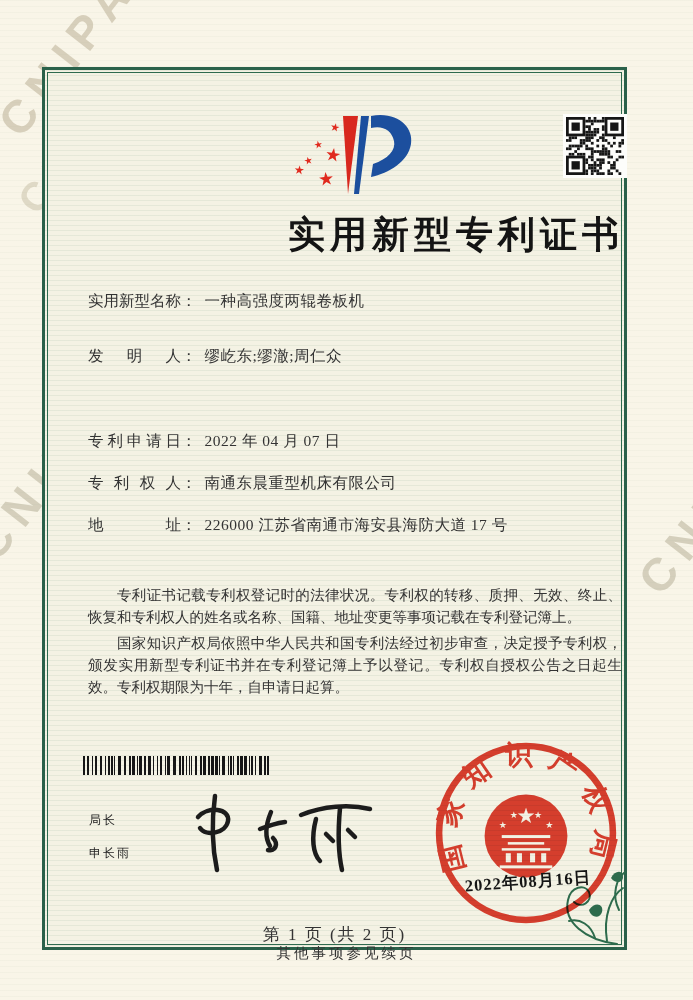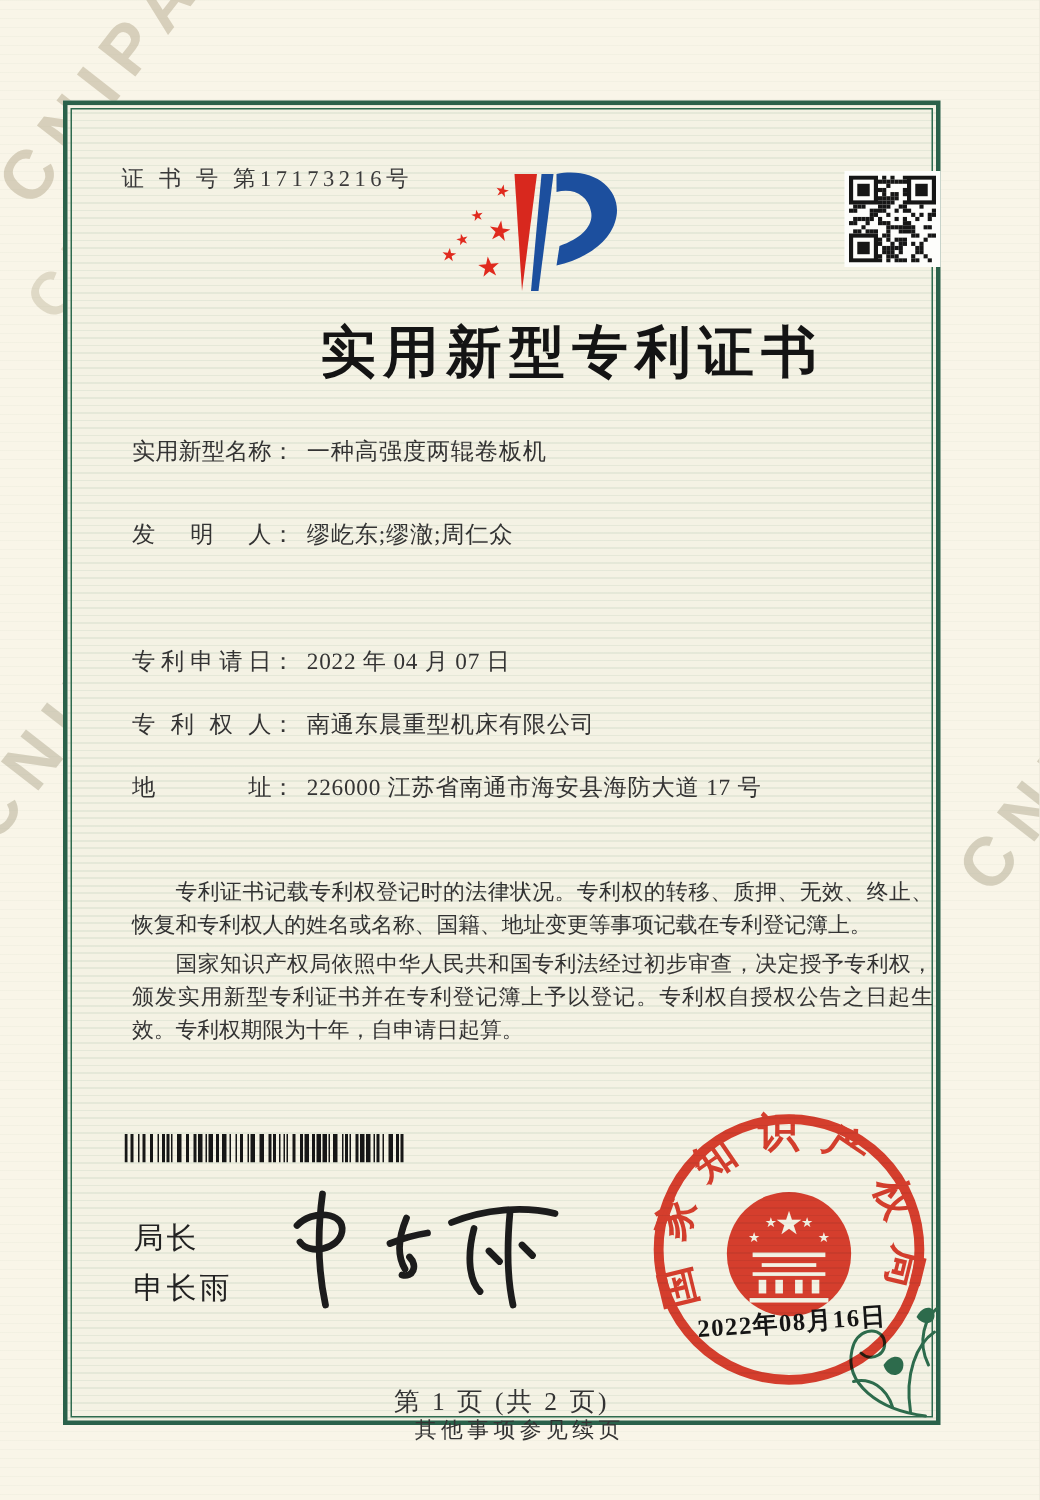--- a/index.html
+++ b/index.html
@@ -25,34 +25,34 @@
     z-index:2;
   }
   .frame::before{
     content:'';position:absolute;inset:2px;border:1px solid #2e6b4f;pointer-events:none;
   }
   .abs{position:absolute;}
   .cert-no{left:36px;top:40px;font-size:15px;letter-spacing:3px;color:#3a3a3a;z-index:5;}
   .logo{left:243px;top:34px;width:150px;height:95px;z-index:5;}
   .logo .star{position:absolute;color:#e02a1e;line-height:1;font-family:"DejaVu Sans",sans-serif;}
   .qr{left:518px;top:44px;width:64px;height:64px;background:#fdfdfb;padding:3px;box-sizing:border-box;z-index:5;}
-  .title{left:0;top:140px;width:100%;text-align:center;font-size:37px;font-weight:700;
-         letter-spacing:5px;color:#141414;z-index:5;margin-left:47px;}
+  .title{left:0;top:140px;width:100%;text-align:right;font-size:37px;font-weight:700;
+         letter-spacing:5px;color:#141414;z-index:5;}
   .frow{left:43px;font-size:15.5px;color:#333;z-index:5;white-space:nowrap;}
   .flabel{display:inline-block;width:93px;text-align:justify;text-align-last:justify;vertical-align:bottom;}
   .fcolon{display:inline-block;margin-right:8px;}
   .fval{letter-spacing:0.5px;text-align:right;}
   .grant{position:absolute;left:268px;top:0;white-space:nowrap;}
   .grant .flabel{width:80px;}
   .paras{left:43px;top:514px;width:534px;z-index:5;font-size:14.5px;line-height:22px;
          color:#333;text-align:justify;}
   .paras p{margin:0 0 4px 0;text-indent:2em;}
   .barcode{left:38px;top:686px;width:190px;height:19px;z-index:5;}
   .signer{left:44px;z-index:6;font-family:"Liberation Sans","DejaVu Sans",sans-serif;
-          font-size:20px;color:#222;letter-spacing:2px;}
+          font-size:12px;color:#222;letter-spacing:2px;}
   .sig{left:138px;top:720px;width:195px;height:88px;z-index:6;}
   .seal{left:386px;top:668px;width:190px;height:190px;z-index:6;opacity:0.93;mix-blend-mode:multiply;}
   .seal-date{left:390px;top:801px;width:186px;text-align:center;font-size:16.5px;font-weight:700;
              color:#151515;letter-spacing:1px;transform:rotate(-4deg);z-index:7;}
   .ornament{left:498px;top:778px;width:84px;height:100px;z-index:4;}
   .pagenum{left:0;top:853px;width:100%;text-align:center;font-size:17px;letter-spacing:2px;color:#333;z-index:5;}
   .note{position:absolute;left:0;top:944px;width:100%;text-align:center;font-size:14.5px;
         letter-spacing:3px;color:#333;z-index:5;}
 </style>
 </head>
@@ -62,21 +62,20 @@
 
   <span class="wm" style="left:-28px;top:28px;">CNIPA</span>
   <span class="wm" style="left:-6px;top:118px;font-size:40px;color:rgba(182,170,142,0.38);">CNIPA</span>
   <span class="wm" style="left:436px;top:300px;color:rgba(168,162,136,0.45);">CNIPA</span>
   <span class="wm" style="left:-52px;top:452px;color:rgba(168,162,136,0.45);">CNIPA</span>
   <span class="wm" style="left:612px;top:486px;color:rgba(168,162,136,0.45);">CNIPA</span>
   <span class="wm" style="left:318px;top:636px;color:rgba(168,162,136,0.25);">CNIPA</span>
 
   <div class="frame">
 
-    <div class="abs cert-no">证 书 号 第17173216号</div>
 
     <div class="abs logo">
       <span class="star" style="left:42px;top:18px;font-size:11px;transform:rotate(12deg);">★</span>
       <span class="star" style="left:26px;top:36px;font-size:10px;transform:rotate(-10deg);">★</span>
       <span class="star" style="left:37px;top:42px;font-size:18px;transform:rotate(8deg);">★</span>
       <span class="star" style="left:16px;top:52px;font-size:10px;transform:rotate(-14deg);">★</span>
       <span class="star" style="left:6px;top:60px;font-size:12px;transform:rotate(6deg);">★</span>
       <span class="star" style="left:30px;top:66px;font-size:18px;transform:rotate(-6deg);">★</span>
       <svg width="150" height="95" viewBox="0 0 150 95">
         <polygon points="55,12 70,12 60,90" fill="#d8281e"></polygon>

